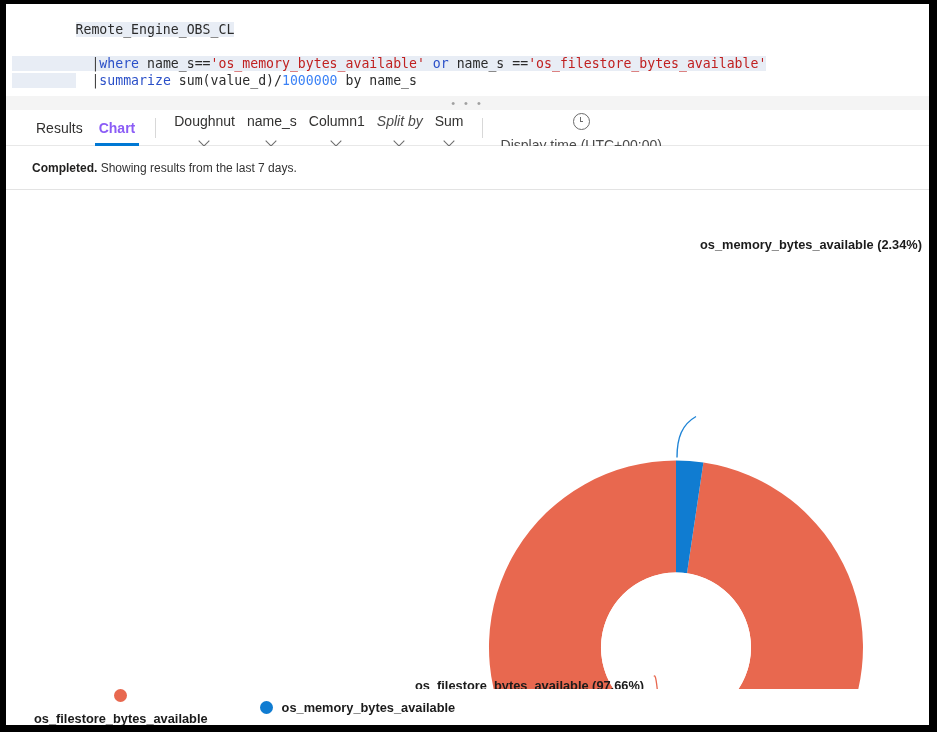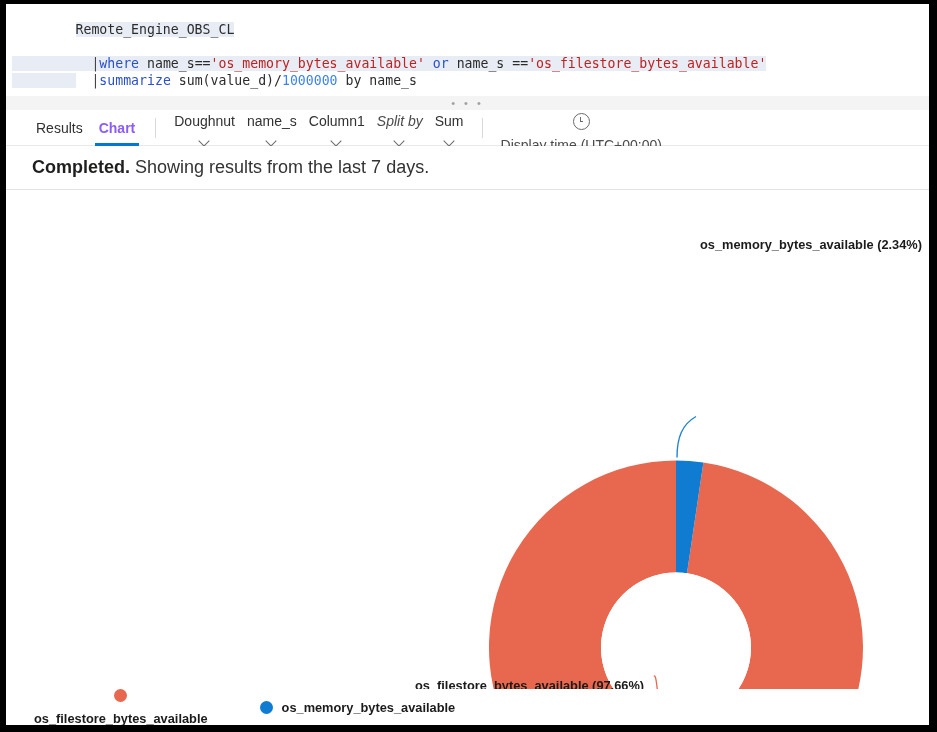--- a/index.html
+++ b/index.html
@@ -190,21 +190,21 @@
     width: 100%;
     height: 44px;
     display: flex;
     align-items: center;
     background: #ffffff;
     border-bottom: 1px solid #e3e3e3;
     box-sizing: border-box;
   }
   #status-text {
     margin-left: 26px;
-    font-size: 18px;
+    font-size: 12px;
     color: #333333;
   }
   #status-text b { font-weight: bold; color: #201f1e; }
 
   
   #chart-area {
     position: absolute;
     left: 0;
     top: 187px;
     width: 100%;

